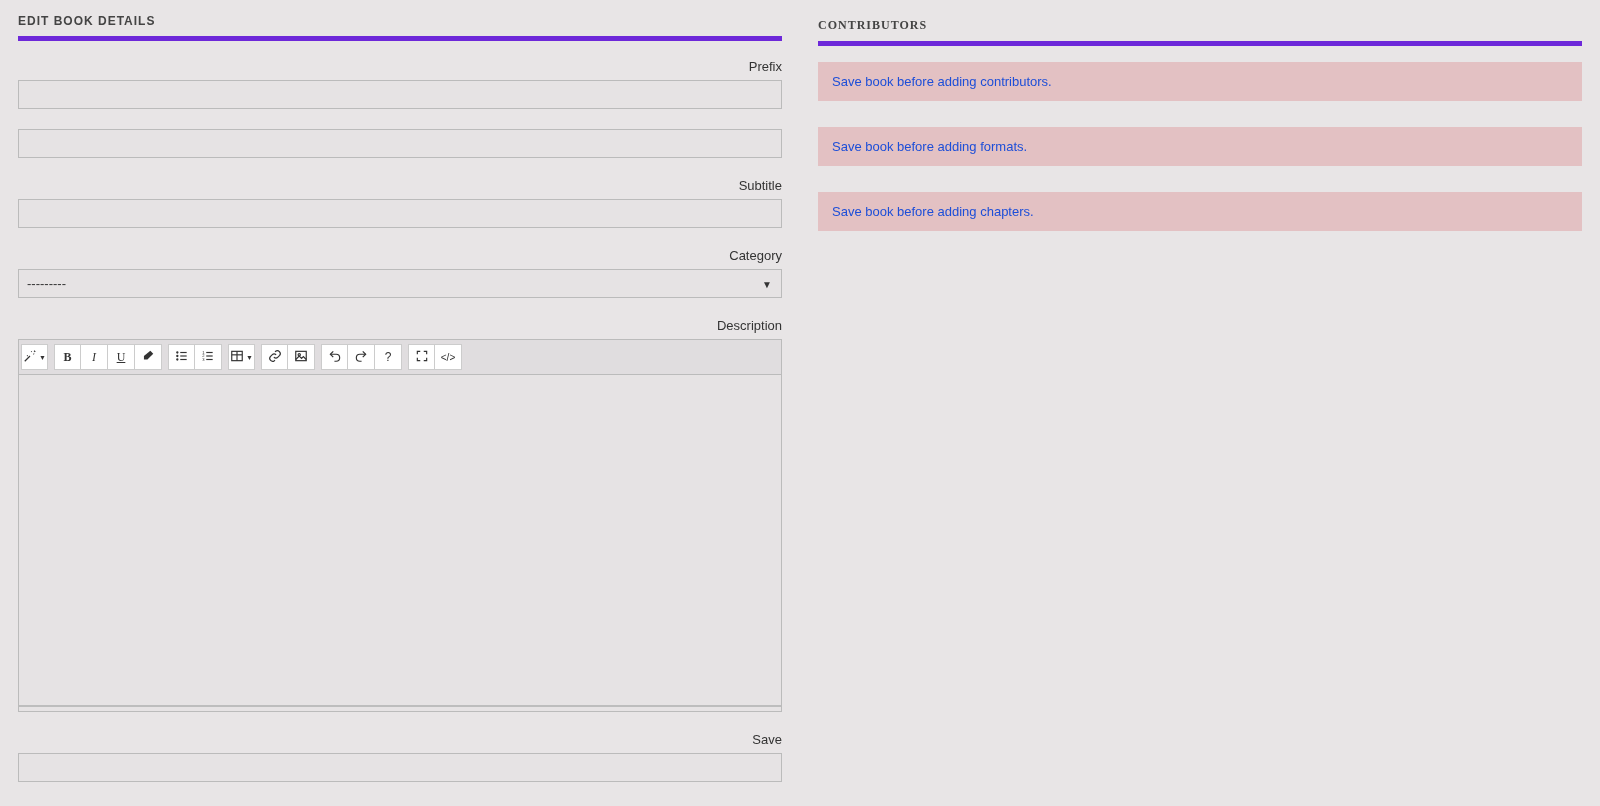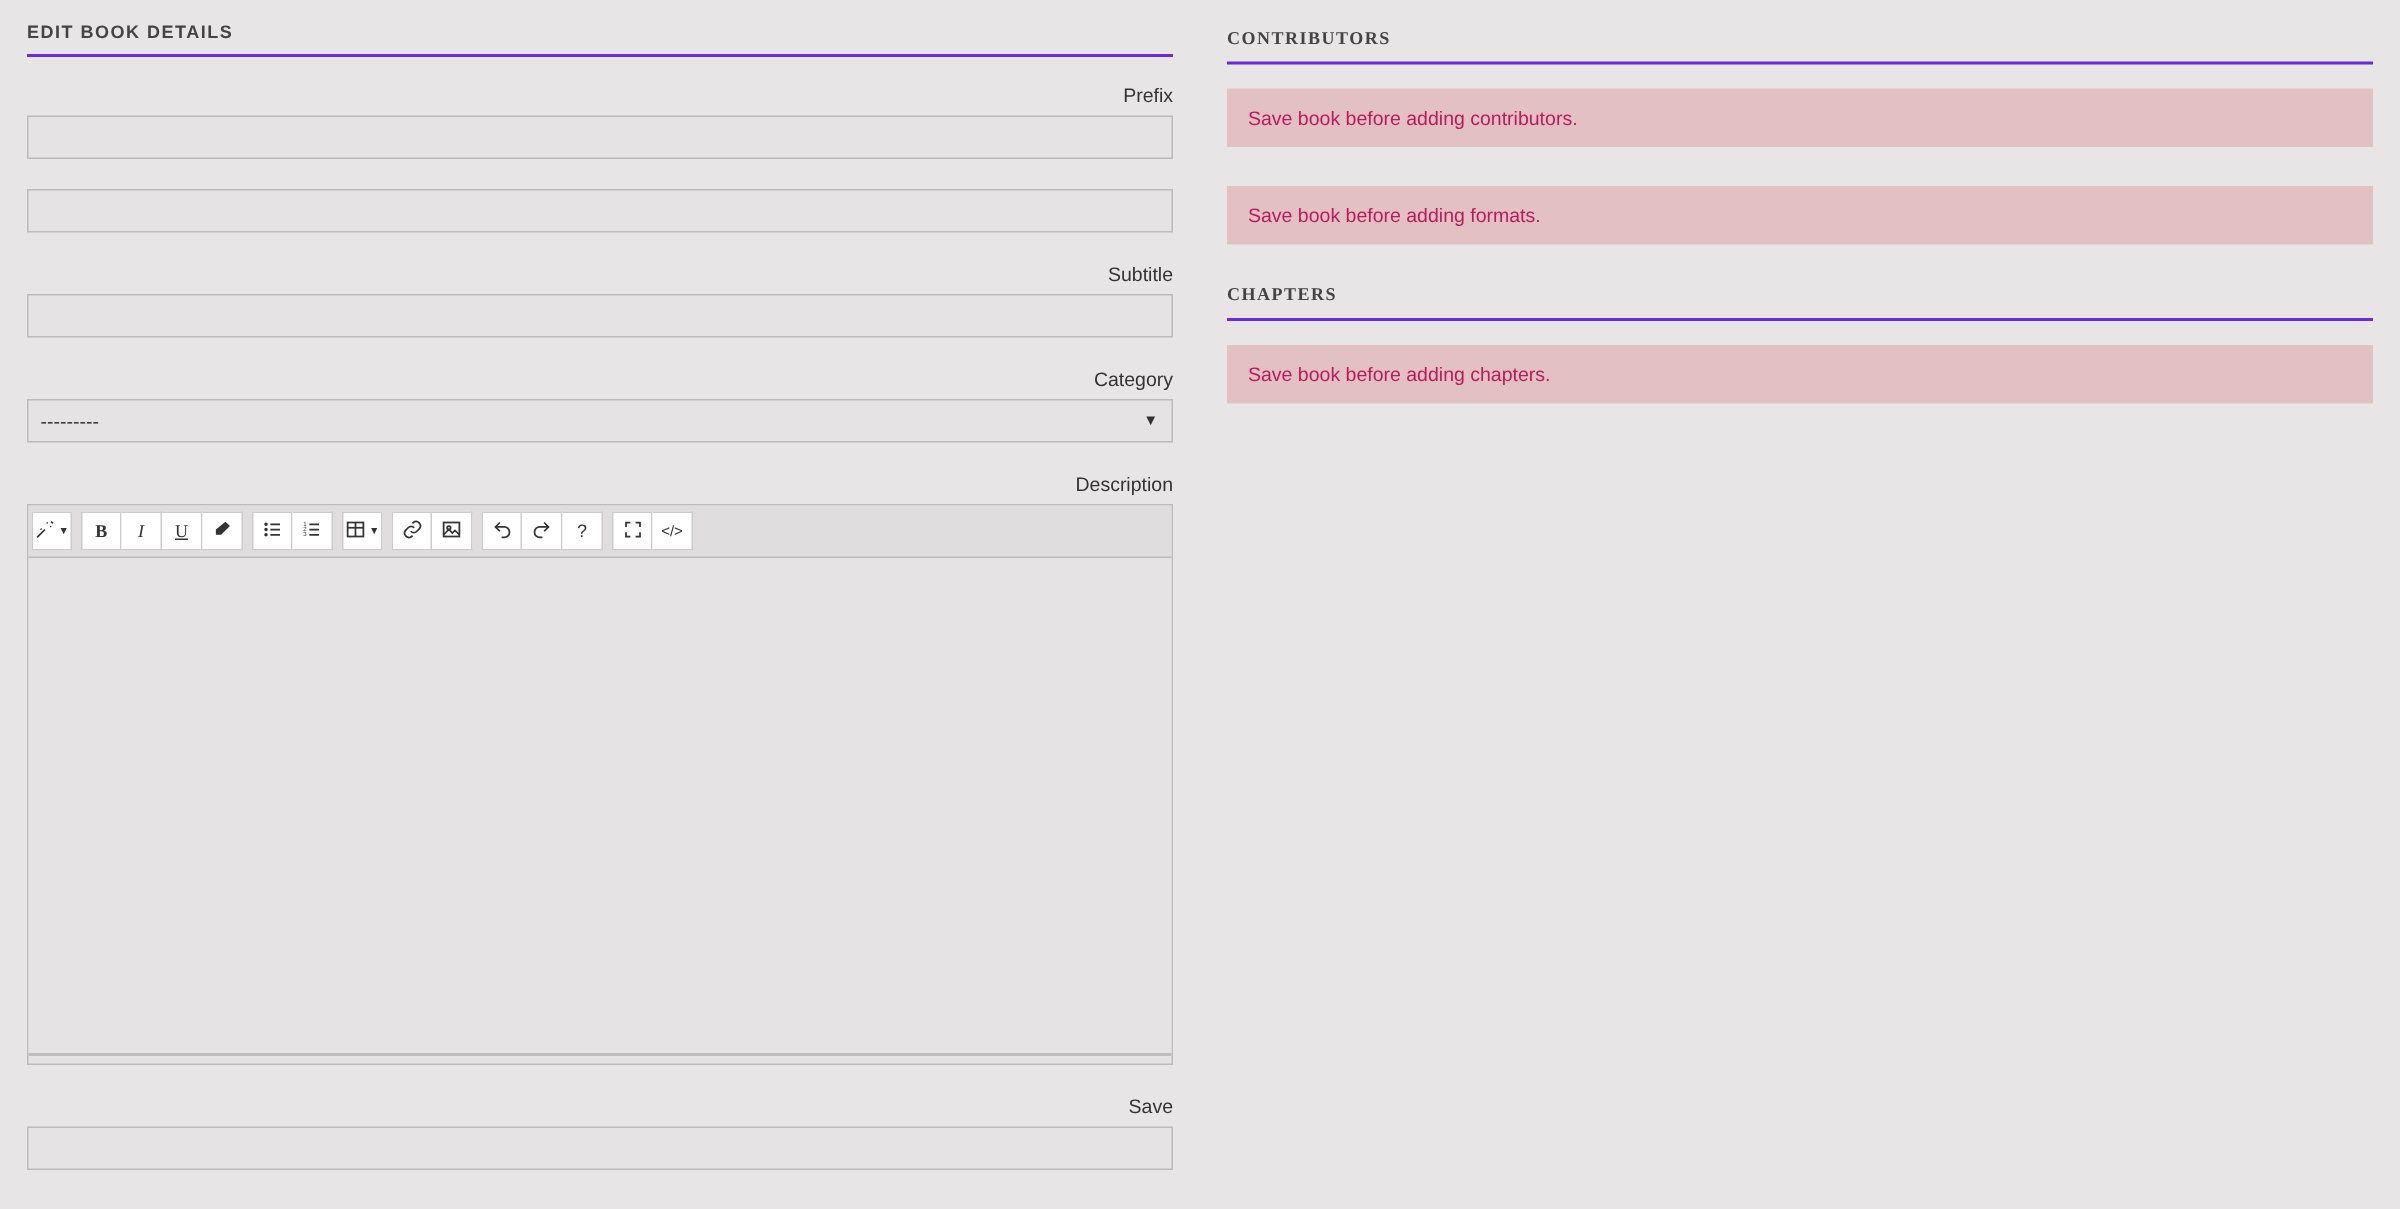--- a/index.html
+++ b/index.html
@@ -19,21 +19,21 @@
   .left-col { flex: 1; }
   .right-col { flex: 1; }
 
   .panel-heading {
     font-size: 12px;
     letter-spacing: 1px;
     font-weight: 600;
     color: #444;
     text-transform: uppercase;
     padding-bottom: 8px;
-    border-bottom: 2px solid #6d28d9;
+    border-bottom: 5px solid #6d28d9;
     margin-bottom: 18px;
   }
   .right-col .panel-heading {
     margin-top: 4px;
     font-family: Liberation Serif, serif;
   }
 
   .form-group {
     margin-bottom: 20px;
   }
@@ -119,21 +119,21 @@
     border: none;
     resize: none;
     border-bottom: 2px solid #bdbdbd;
     padding: 6px;
     font-family: inherit;
     font-size: 13px;
   }
 
   .alert {
     background: #e3c1c3;
-    color: #be185d;
+    color: #1d4ed8;
     padding: 12px 14px;
     font-size: 13px;
     margin-bottom: 26px;
   }
 
   .right-col .panel-section + .panel-section {
     margin-top: 0;
   }
   .right-col .panel-heading { margin-bottom: 16px; }
   .right-col .alert { margin-bottom: 26px; }
@@ -304,17 +304,16 @@
 
   <div class="right-col">
     <div class="panel-section">
       <div class="panel-heading">CONTRIBUTORS</div>
       <div class="alert">Save book before adding contributors.</div>
     </div>
     <div class="panel-section">
       <div class="alert">Save book before adding formats.</div>
     </div>
     <div class="panel-section">
-      <div class="panel-heading">CHAPTERS</div>
       <div class="alert">Save book before adding chapters.</div>
     </div>
   </div>
 </div>
 
 </body></html>

